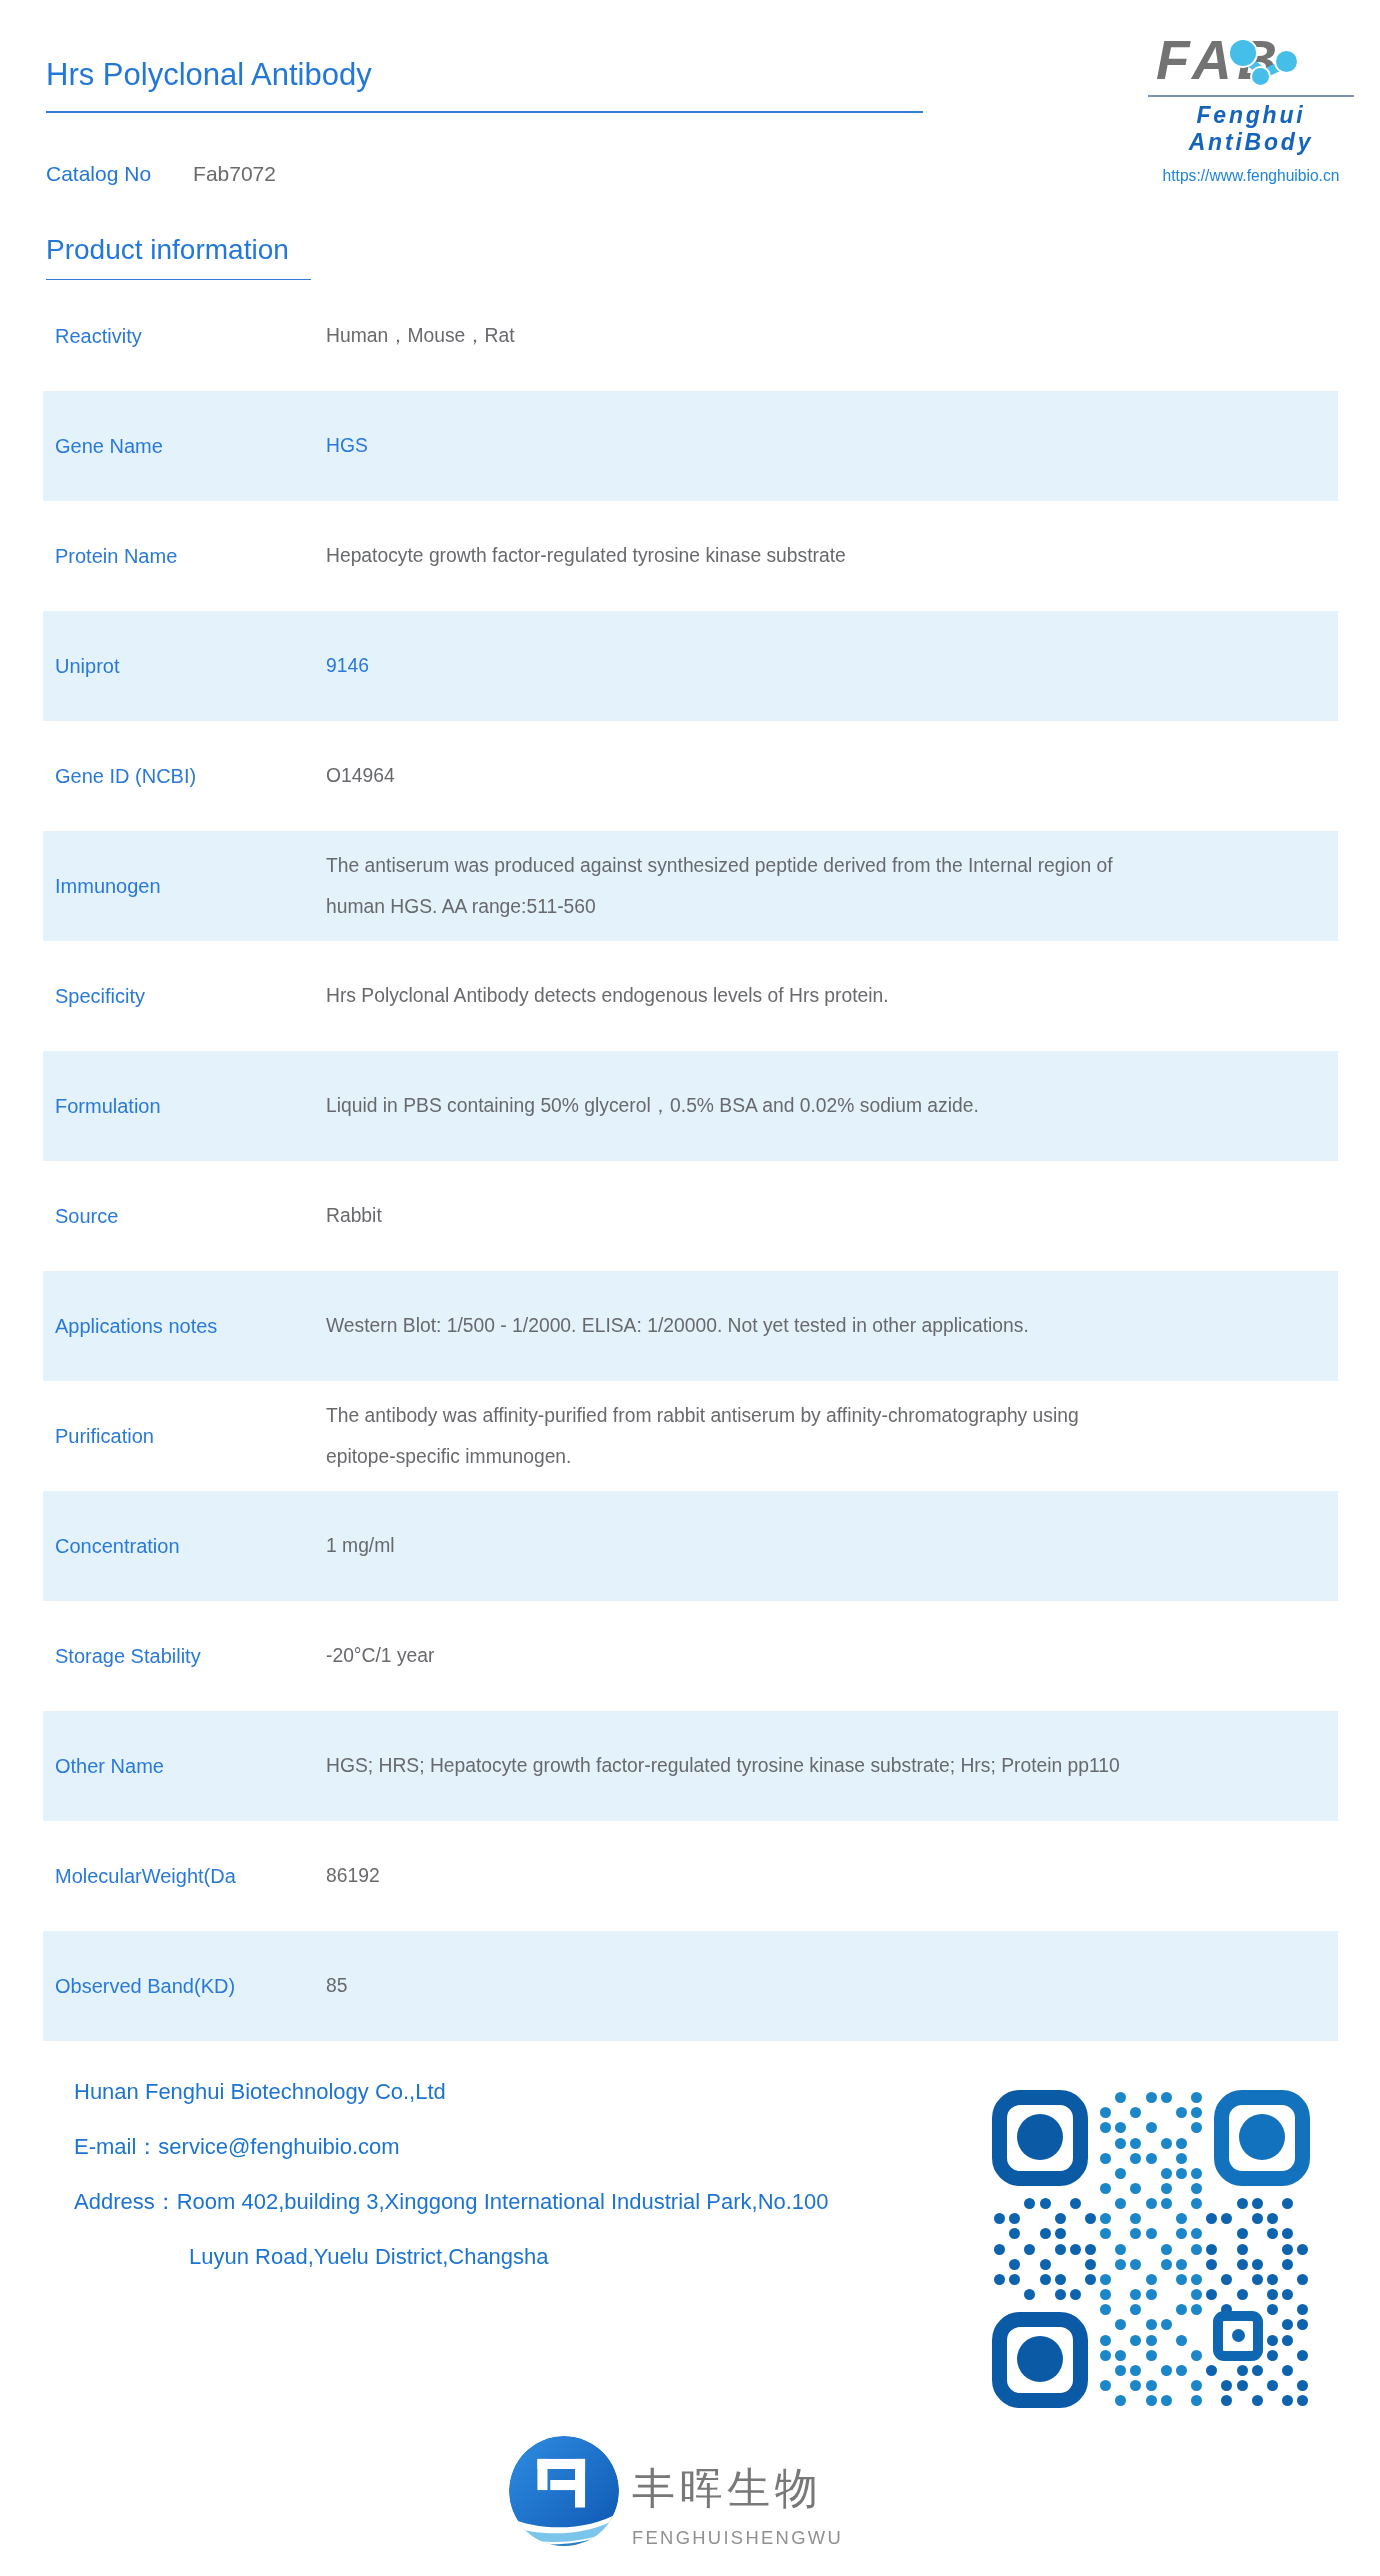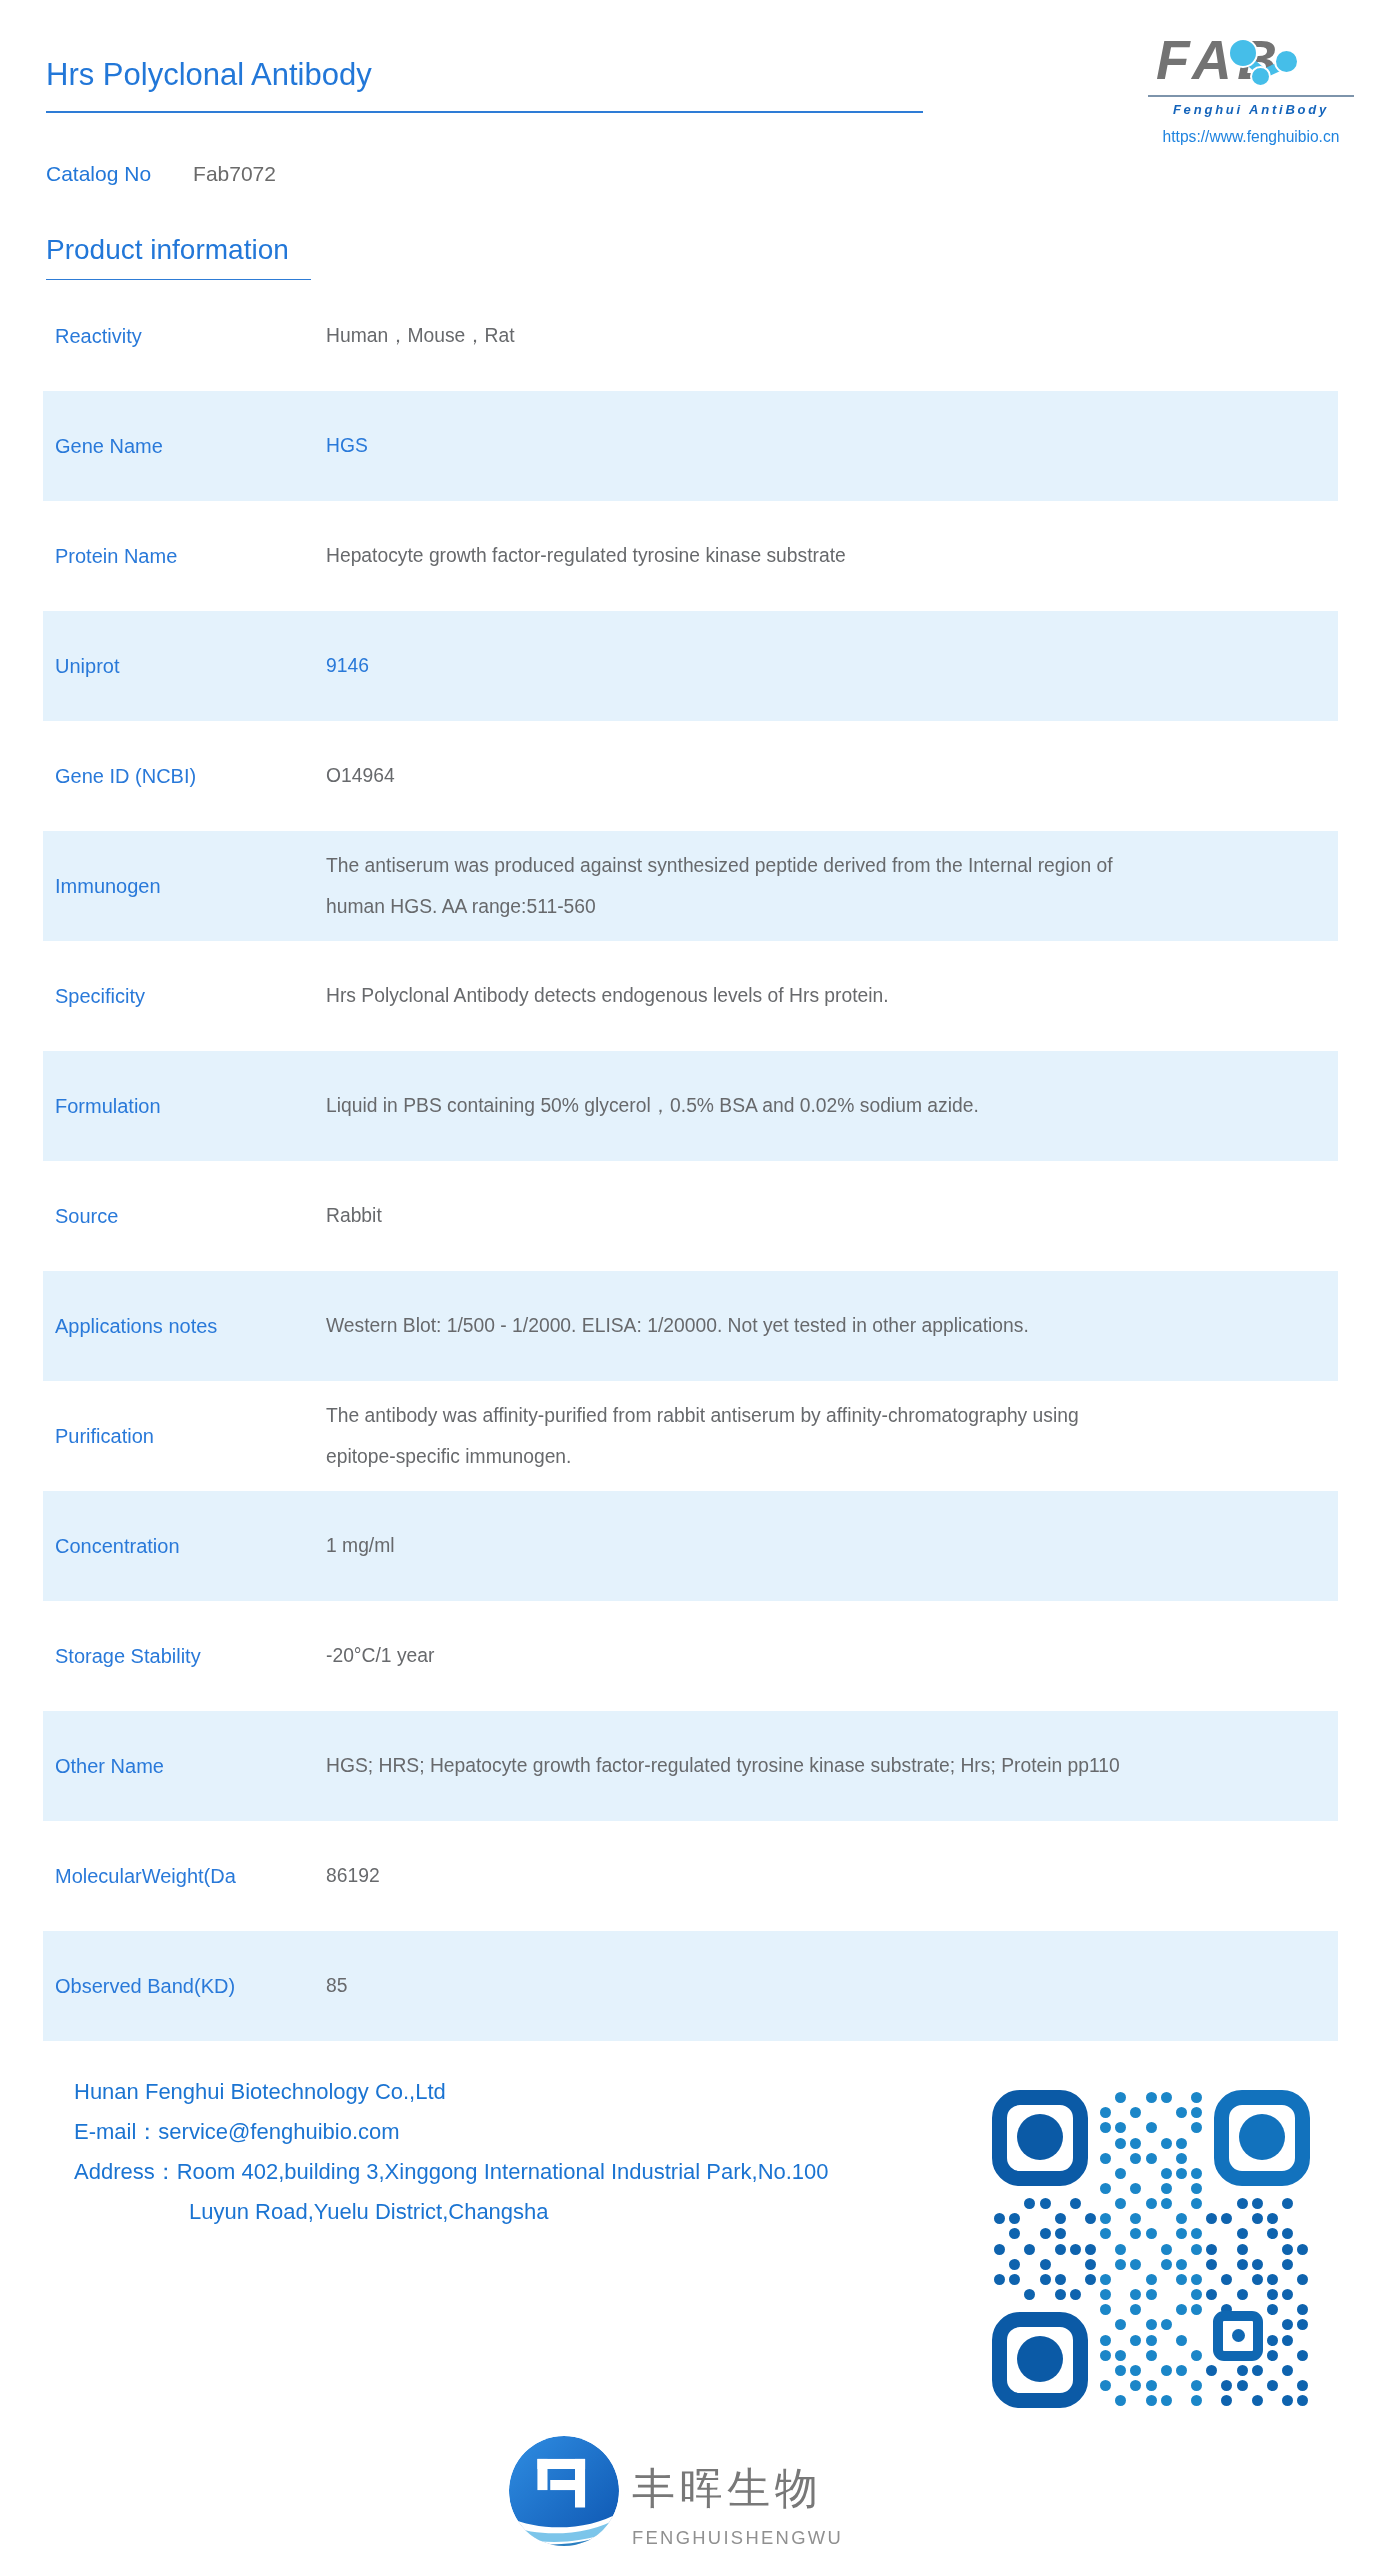--- a/index.html
+++ b/index.html
@@ -14,41 +14,41 @@
   .fab-wrap{position:relative;height:61px;width:190px;margin:0 auto;text-align:left;}
   .fab-text{font-size:55px;line-height:59px;font-weight:bold;font-style:italic;color:#737373;letter-spacing:5.5px;}
   .mdot{position:absolute;border-radius:50%;background:#45bee9;border:2.8px solid #fff;box-sizing:border-box;}
   .mdot1{width:30px;height:30px;left:72px;top:7.4px;}
   .mdot2{width:21px;height:21px;left:94px;top:35px;}
   .mdot3{width:25px;height:25px;left:118px;top:18.4px;}
   .bond{position:absolute;height:9.2px;background:#45bee9;}
   .bond1{width:28px;left:83px;top:29px;transform:rotate(40deg);}
   .bond2{width:28px;left:105px;top:33px;transform:rotate(-25deg);}
   .logo-line{height:1.8px;background:#7d94ab;margin:2.8px 0 5.5px;}
-  .logo-sub{font-size:13px;font-weight:bold;font-style:italic;letter-spacing:2.8px;color:#1464bb;}
+  .logo-sub{font-size:23px;font-weight:bold;font-style:italic;letter-spacing:2.8px;color:#1464bb;}
   .logo-url{font-size:15.6px;color:#1e83df;margin-top:11px;}
 
   .catalog{position:absolute;left:46px;top:162px;font-size:21px;}
   .catalog-label{color:#2277d8;}
   .catalog-value{color:#6a6a6a;margin-left:42px;}
 
   .section{position:absolute;left:46px;top:234px;font-size:28px;color:#2277d8;
            padding:0 22px 13px 0;border-bottom:1.8px solid #2e7cd6;}
 
   
   .table{position:absolute;left:43px;top:281px;width:1295px;}
   .trow{display:flex;align-items:center;height:110px;}
   .trow.hl{background:#e4f2fc;}
   .tlabel{flex:0 0 271px;padding-left:12px;font-size:20px;color:#2979d9;}
   .tvalue{font-size:19.3px;color:#67696c;line-height:2.14;white-space:pre-line;padding-right:28px;}
   .tvalue.link{color:#2979d9;}
 
   
   .footer{position:absolute;left:74px;top:2076px;display:flex;flex-direction:column;
-          row-gap:8px;font-size:22px;color:#1b74d2;}
+          row-gap:23px;font-size:22px;color:#1b74d2;}
   .f-line{line-height:32px;}
   .f-flex{display:flex;gap:81px;}
   .f-indent{margin-left:115px;}
 
   
   .qr{position:absolute;left:992px;top:2090px;width:318px;height:318px;}
   .qr-dots{position:absolute;inset:0;}
   .qdot{position:absolute;width:11px;height:11px;border-radius:50%;background:#0e63ae;}
   .qdot.mid{background:#1b86c8;}
   .finder{position:absolute;width:96px;height:96px;border:15.6px solid #0b5aa6;

